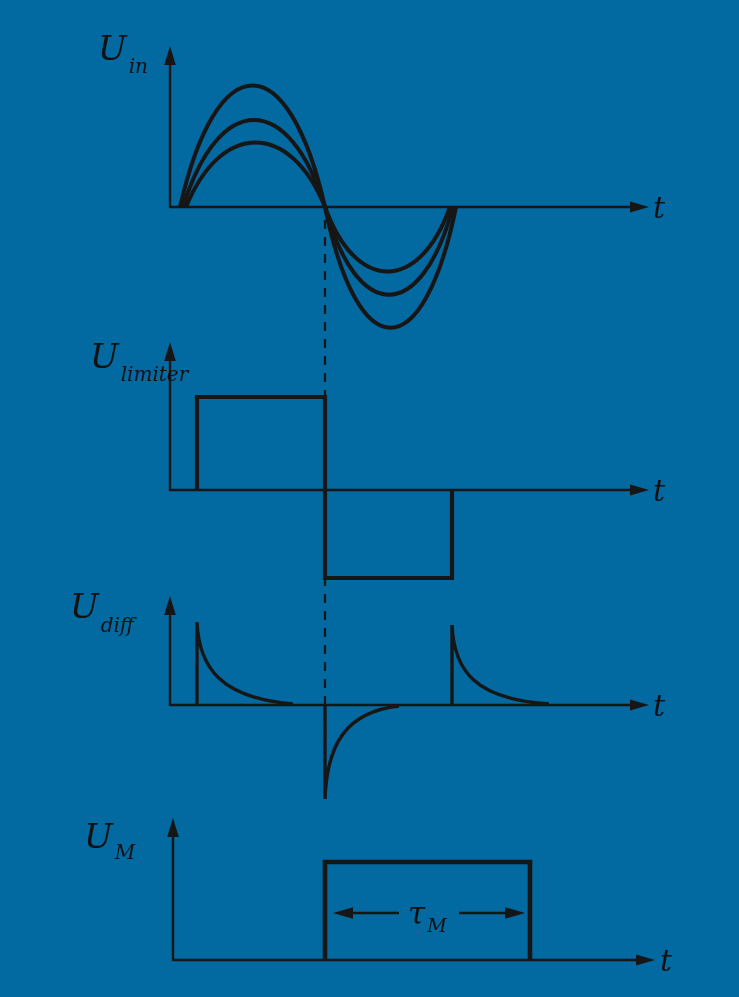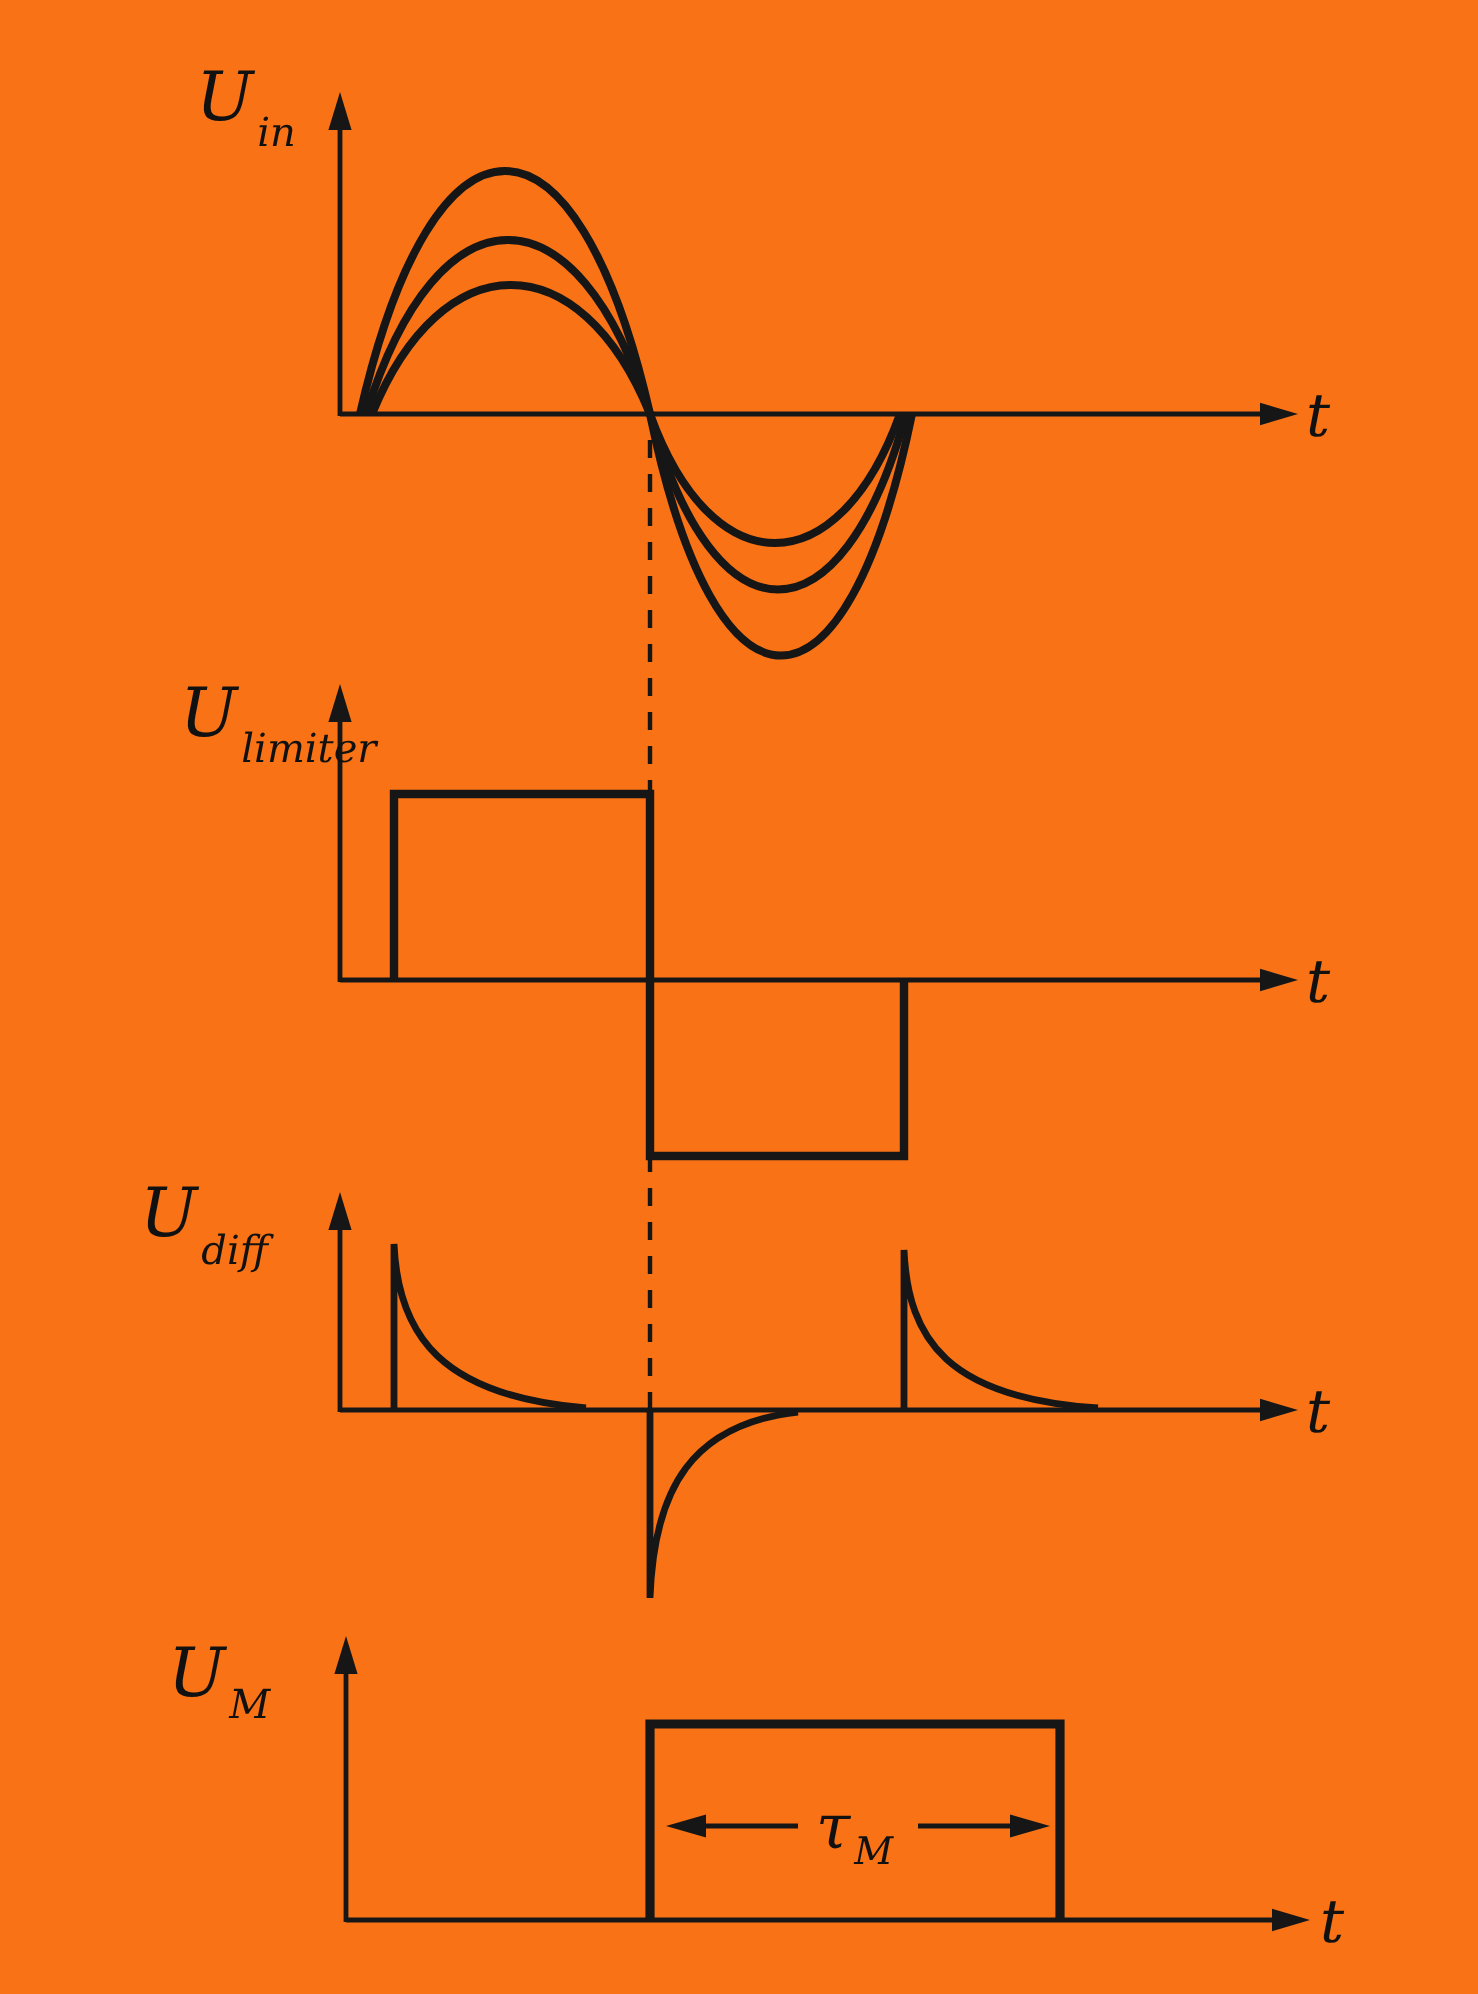--- a/index.html
+++ b/index.html
@@ -3,21 +3,21 @@
 <meta charset="utf-8">
 <style>
   html, body {
     margin: 0;
     padding: 0;
     background: #f6f6f3;
   }
   .page {
     width: 739px;
     height: 997px;
-    background: #f97316;
+    background: #0369a1;
     position: relative;
     overflow: hidden;
   }
   svg { display: block; }
   .ink-stroke {
     stroke: #161616;
     fill: none;
     stroke-linecap: butt;
     stroke-linejoin: miter;
   }

